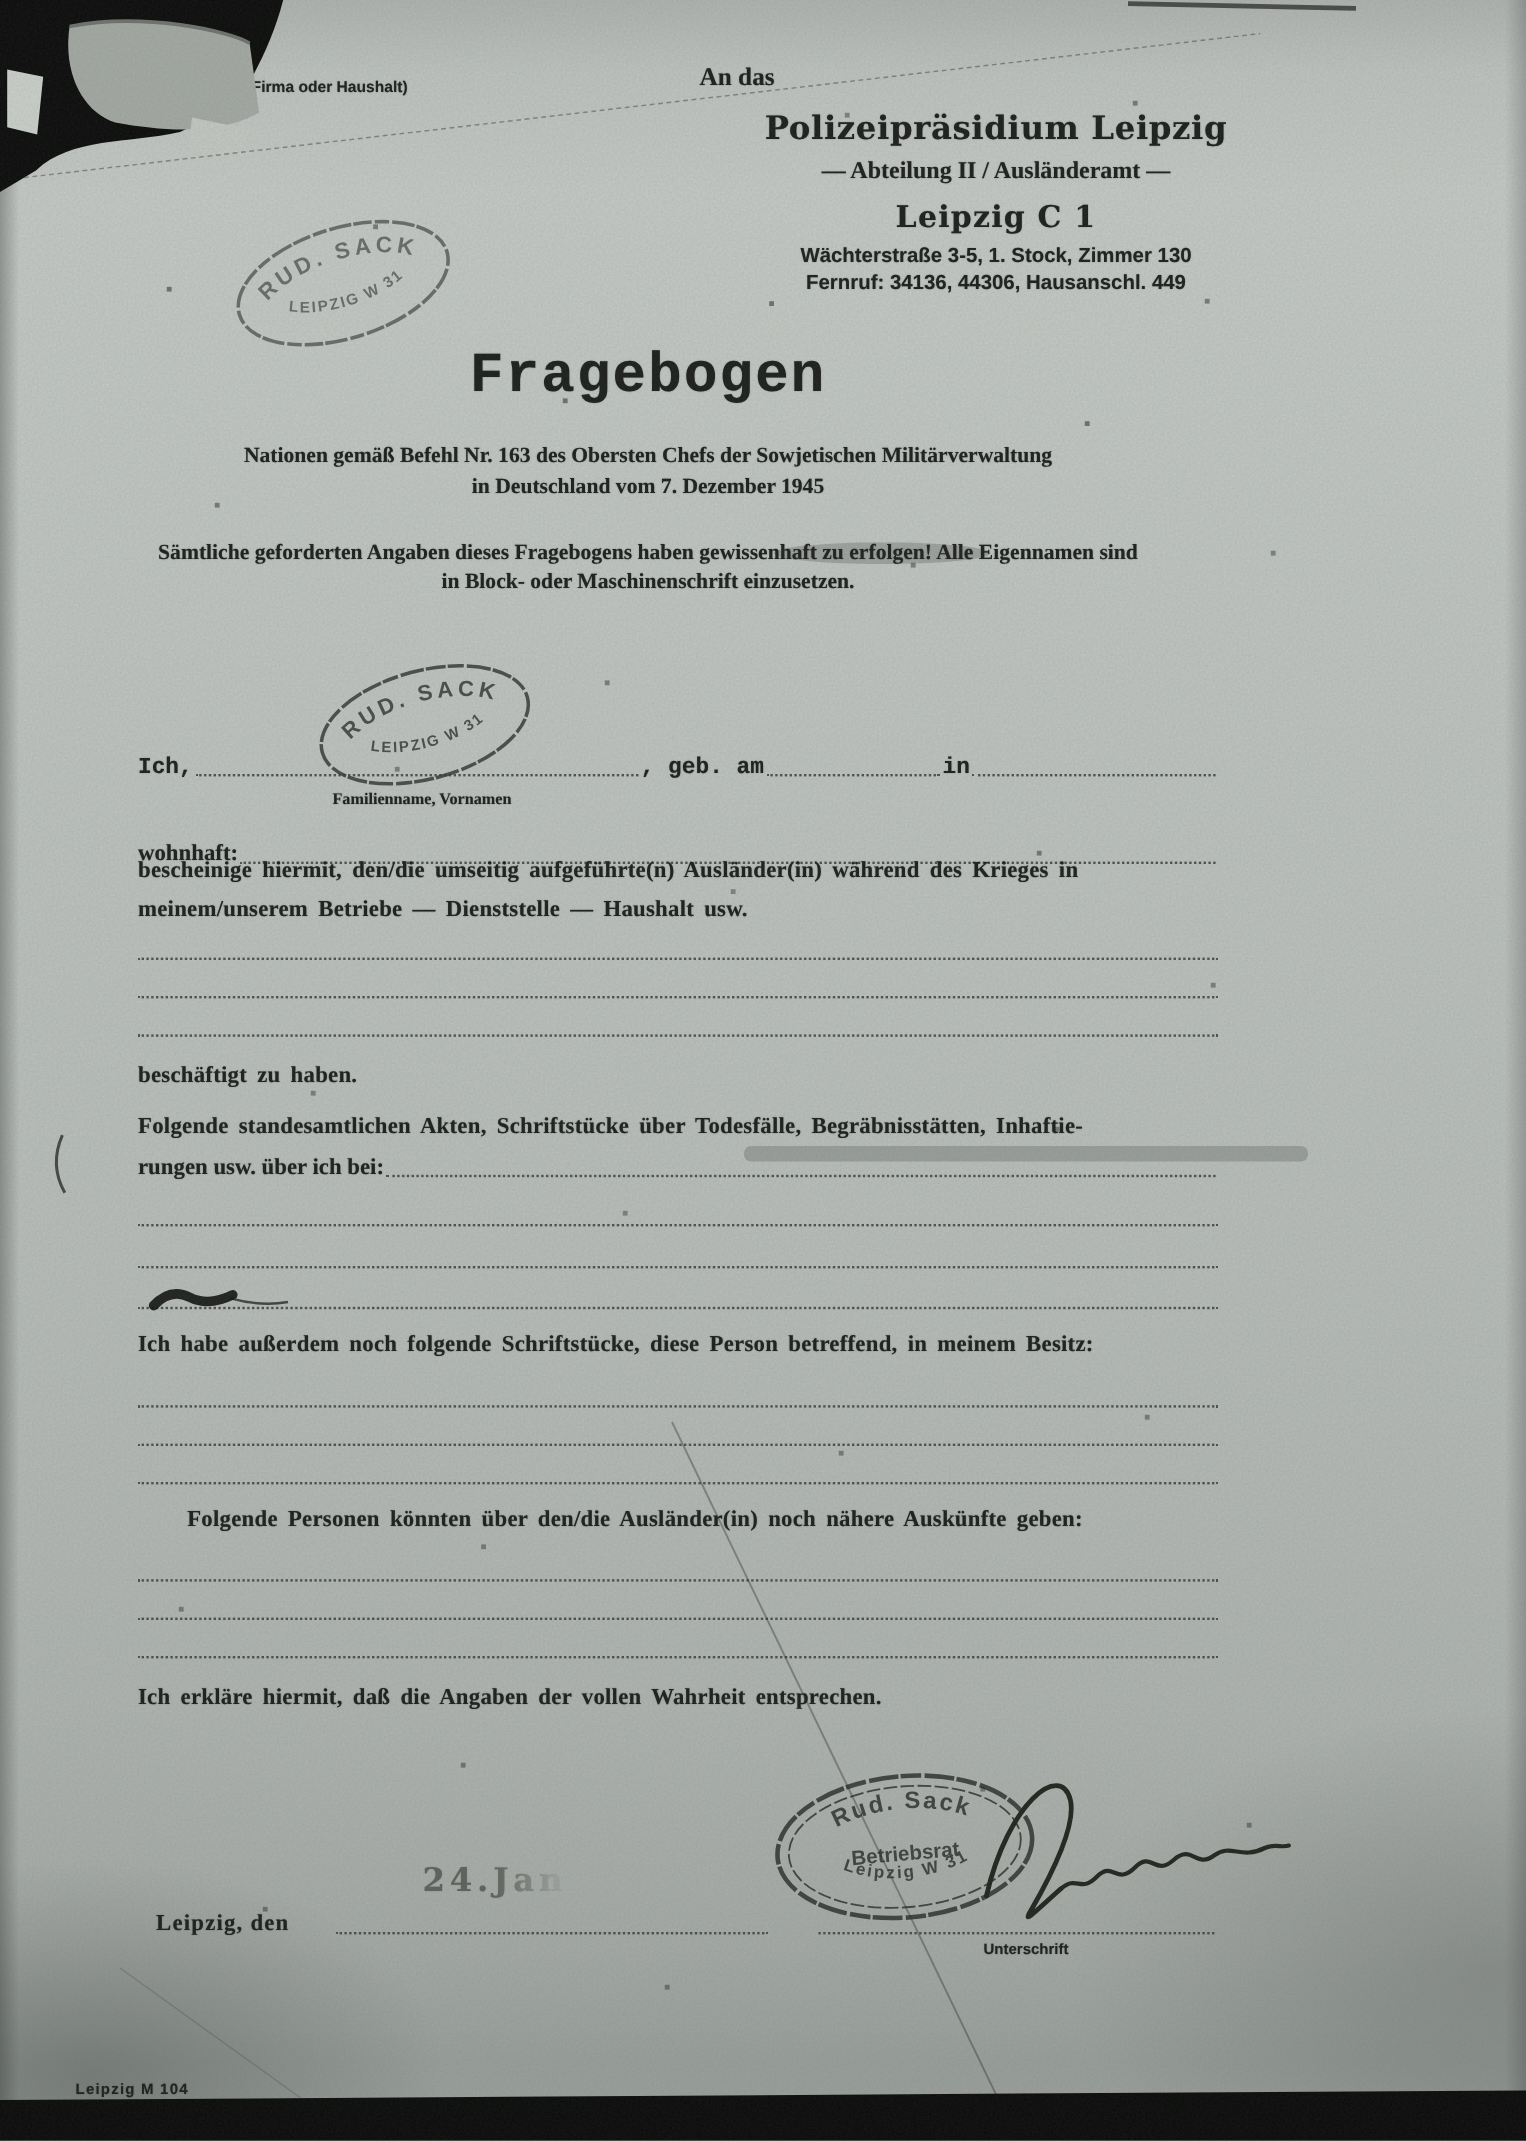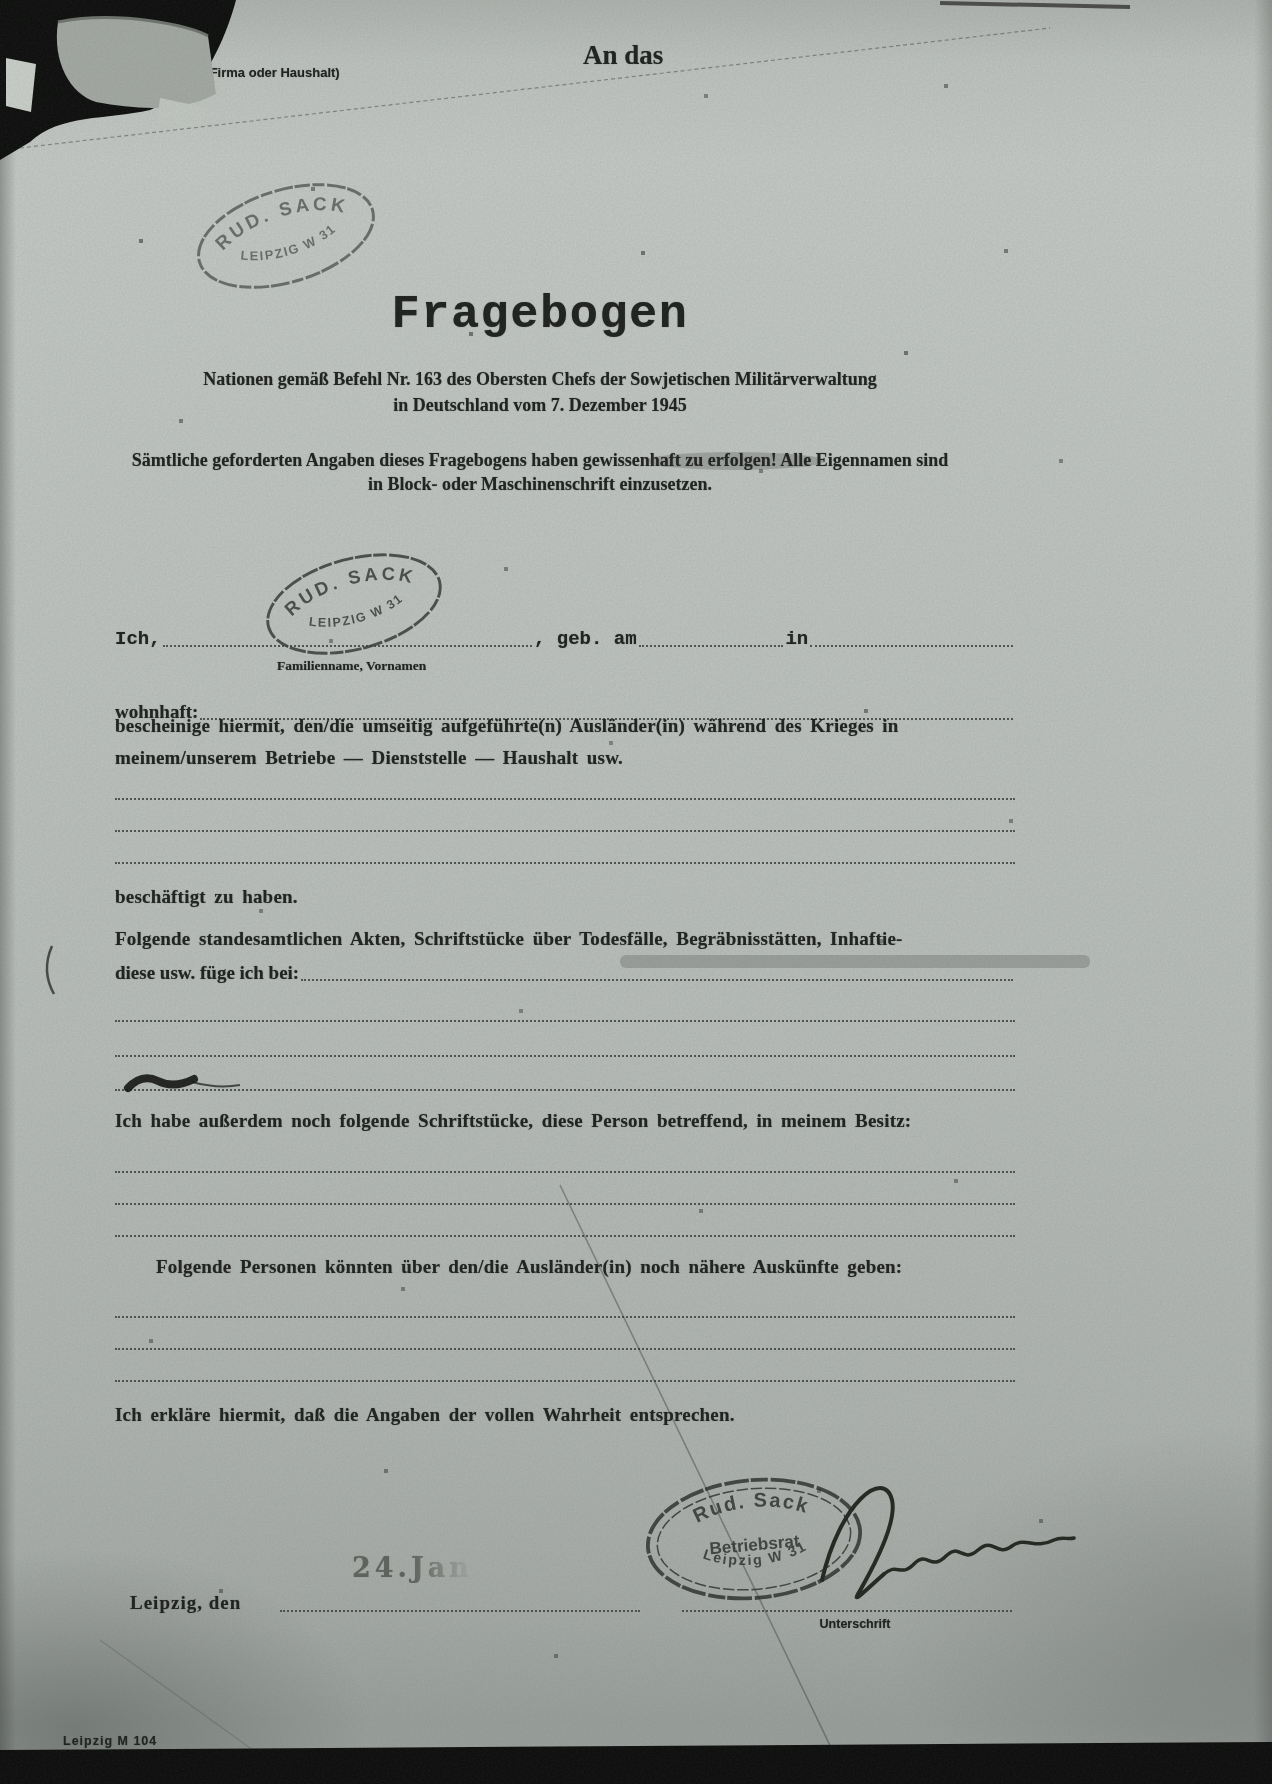--- a/index.html
+++ b/index.html
@@ -53,22 +53,29 @@
 </style>
 </head>
 <body>
 
 <div class="page">
 
   <div class="abs" style="left:100px;top:58px;">
     <span class="t" style="font-size:21px;">Absender:</span>
     <span class="t sans" style="font-size:13px;margin-left:8px;">(Firma oder Haushalt)</span>
   </div>
-  <div class="abs t" style="left:583px;top:40px;font-size:27px;">An das</div>
-
+  <div class="abs t" style="left:583px;top:52px;font-size:21px;">An das</div>
+
+  <div class="abs ctr" style="left:600px;top:92px;width:460px;">
+    <div class="t h-name">Polizeipräsidium Leipzig</div>
+    <div class="t h-dept" style="margin-top:8px;">— Abteilung II / Ausländeramt —</div>
+    <div class="t h-city" style="margin-top:12px;">Leipzig C 1</div>
+    <div class="t h-small" style="margin-top:8px;">Wächterstraße 3-5, 1. Stock,  Zimmer 130</div>
+    <div class="t h-small" style="margin-top:3px;">Fernruf: 34136, 44306, Hausanschl. 449</div>
+  </div>
 
   <svg class="abs stamp" style="left:188px;top:182px;transform:rotate(-17deg);" width="196" height="108" viewBox="0 0 230 124">
     <ellipse cx="115" cy="62" rx="106" ry="54" fill="none" stroke="#2e312e" stroke-width="3.5" stroke-dasharray="14 3 22 2 18 3"></ellipse>
     <path id="sA" d="M 22,76 A 96,50 0 0 1 208,76" fill="none"></path>
     <text font-size="22" letter-spacing="4"><textPath href="#sA" startOffset="50%" text-anchor="middle">RUD. SACK</textPath></text>
     <path id="sB" d="M 36,58 A 86,44 0 0 0 194,58" fill="none"></path>
     <text font-size="15" letter-spacing="2"><textPath href="#sB" startOffset="50%" text-anchor="middle">LEIPZIG W 31</textPath></text>
   </svg>
 
   <div class="abs t title ctr" style="left:60px;top:288px;width:960px;">Fragebogen</div>
@@ -110,21 +117,21 @@
   </div>
 
   <div class="abs dots" style="left:115px;top:798px;width:900px;"></div>
   <div class="abs dots" style="left:115px;top:830px;width:900px;"></div>
   <div class="abs dots" style="left:115px;top:862px;width:900px;"></div>
 
   <div class="abs t body19" style="left:115px;top:886px;">beschäftigt zu haben.</div>
 
   <div class="abs t body19" style="left:115px;top:928px;">Folgende standesamtlichen Akten, Schriftstücke über Todesfälle, Begräbnisstätten, Inhaftie-</div>
   <div class="abs row" style="left:115px;top:962px;width:900px;">
-    <span class="t">diese usw. füge ich bei:</span>
+    <span class="t">rungen usw. über ich bei:</span>
     <span class="dfill"></span>
   </div>
 
   <div class="abs dots" style="left:115px;top:1020px;width:900px;"></div>
   <div class="abs dots" style="left:115px;top:1055px;width:900px;"></div>
   <div class="abs dots" style="left:115px;top:1089px;width:900px;"></div>
 
   <div class="abs t body19" style="left:115px;top:1110px;">Ich habe außerdem noch folgende Schriftstücke, diese Person betreffend, in meinem Besitz:</div>
 
   <div class="abs dots" style="left:115px;top:1171px;width:900px;"></div>

